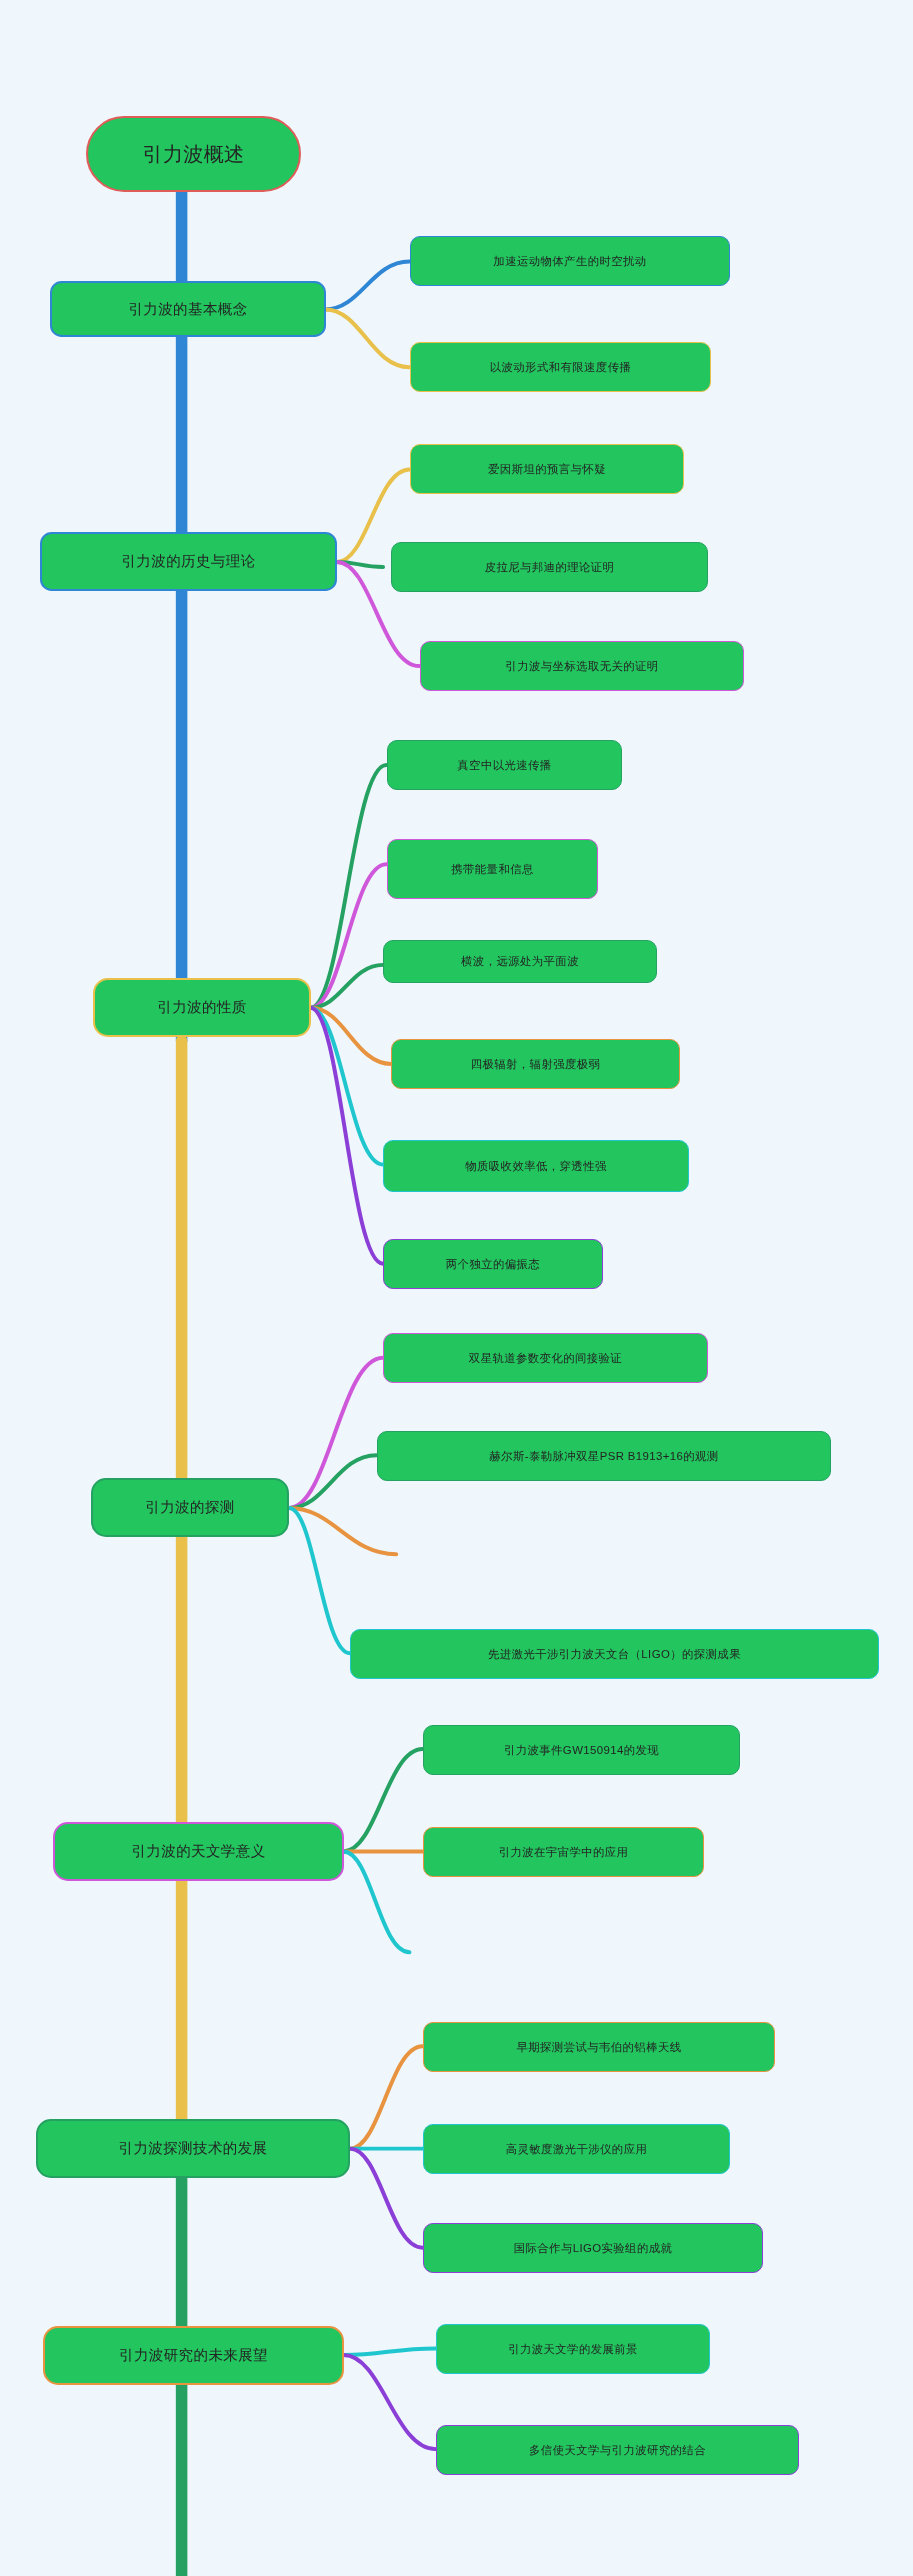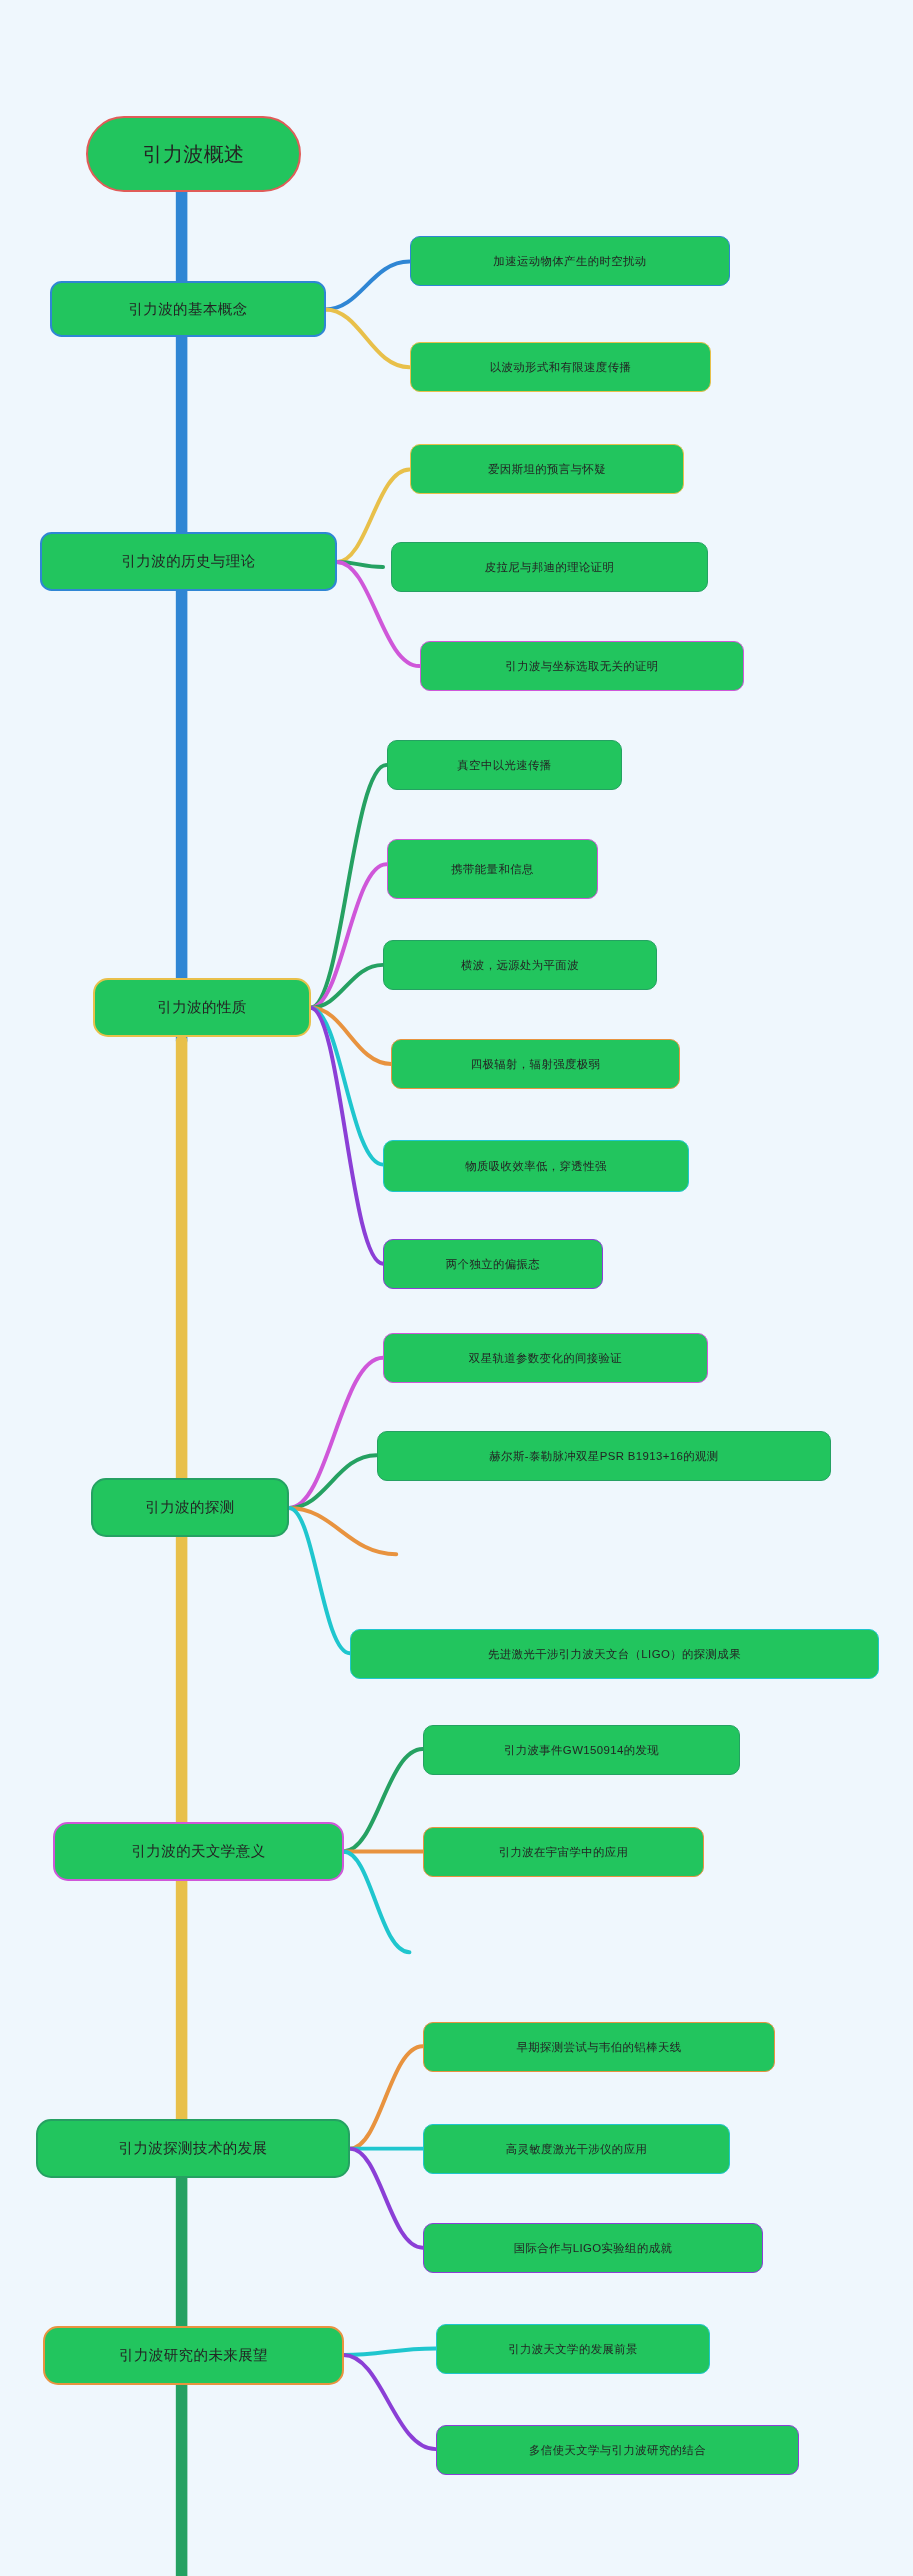--- a/index.html
+++ b/index.html
@@ -100,21 +100,21 @@
     </div>
     <div class="node branch" style="left: 93px; top: 978px; height: 59px; min-width: 218px; border-color: rgb(232, 192, 74); border-radius: 15px;">
       <span>引力波的性质</span>
     </div>
     <div class="node leaf" style="left: 387px; top: 740px; height: 50px; min-width: 235px; border-color: rgb(37, 161, 98); border-radius: 10px;">
       <span>真空中以光速传播</span>
     </div>
     <div class="node leaf" style="left: 387px; top: 839px; height: 60px; min-width: 211px; border-color: rgb(207, 87, 217); border-radius: 10px;">
       <span>携带能量和信息</span>
     </div>
-    <div class="node leaf" style="left: 383px; top: 940px; height: 50px; min-width: 274px; border-color: rgb(37, 161, 98); border-radius: 10px;">
+    <div class="node leaf" style="left: 383px; top: 940px; height: 43px; min-width: 274px; border-color: rgb(37, 161, 98); border-radius: 10px;">
       <span>横波，远源处为平面波</span>
     </div>
     <div class="node leaf" style="left: 391px; top: 1039px; height: 50px; min-width: 289px; border-color: rgb(232, 147, 63); border-radius: 10px;">
       <span>四极辐射，辐射强度极弱</span>
     </div>
     <div class="node leaf" style="left: 383px; top: 1140px; height: 52px; min-width: 306px; border-color: rgb(31, 198, 206); border-radius: 10px;">
       <span>物质吸收效率低，穿透性强</span>
     </div>
     <div class="node leaf" style="left: 383px; top: 1239px; height: 50px; min-width: 220px; border-color: rgb(139, 63, 214); border-radius: 10px;">
       <span>两个独立的偏振态</span>

